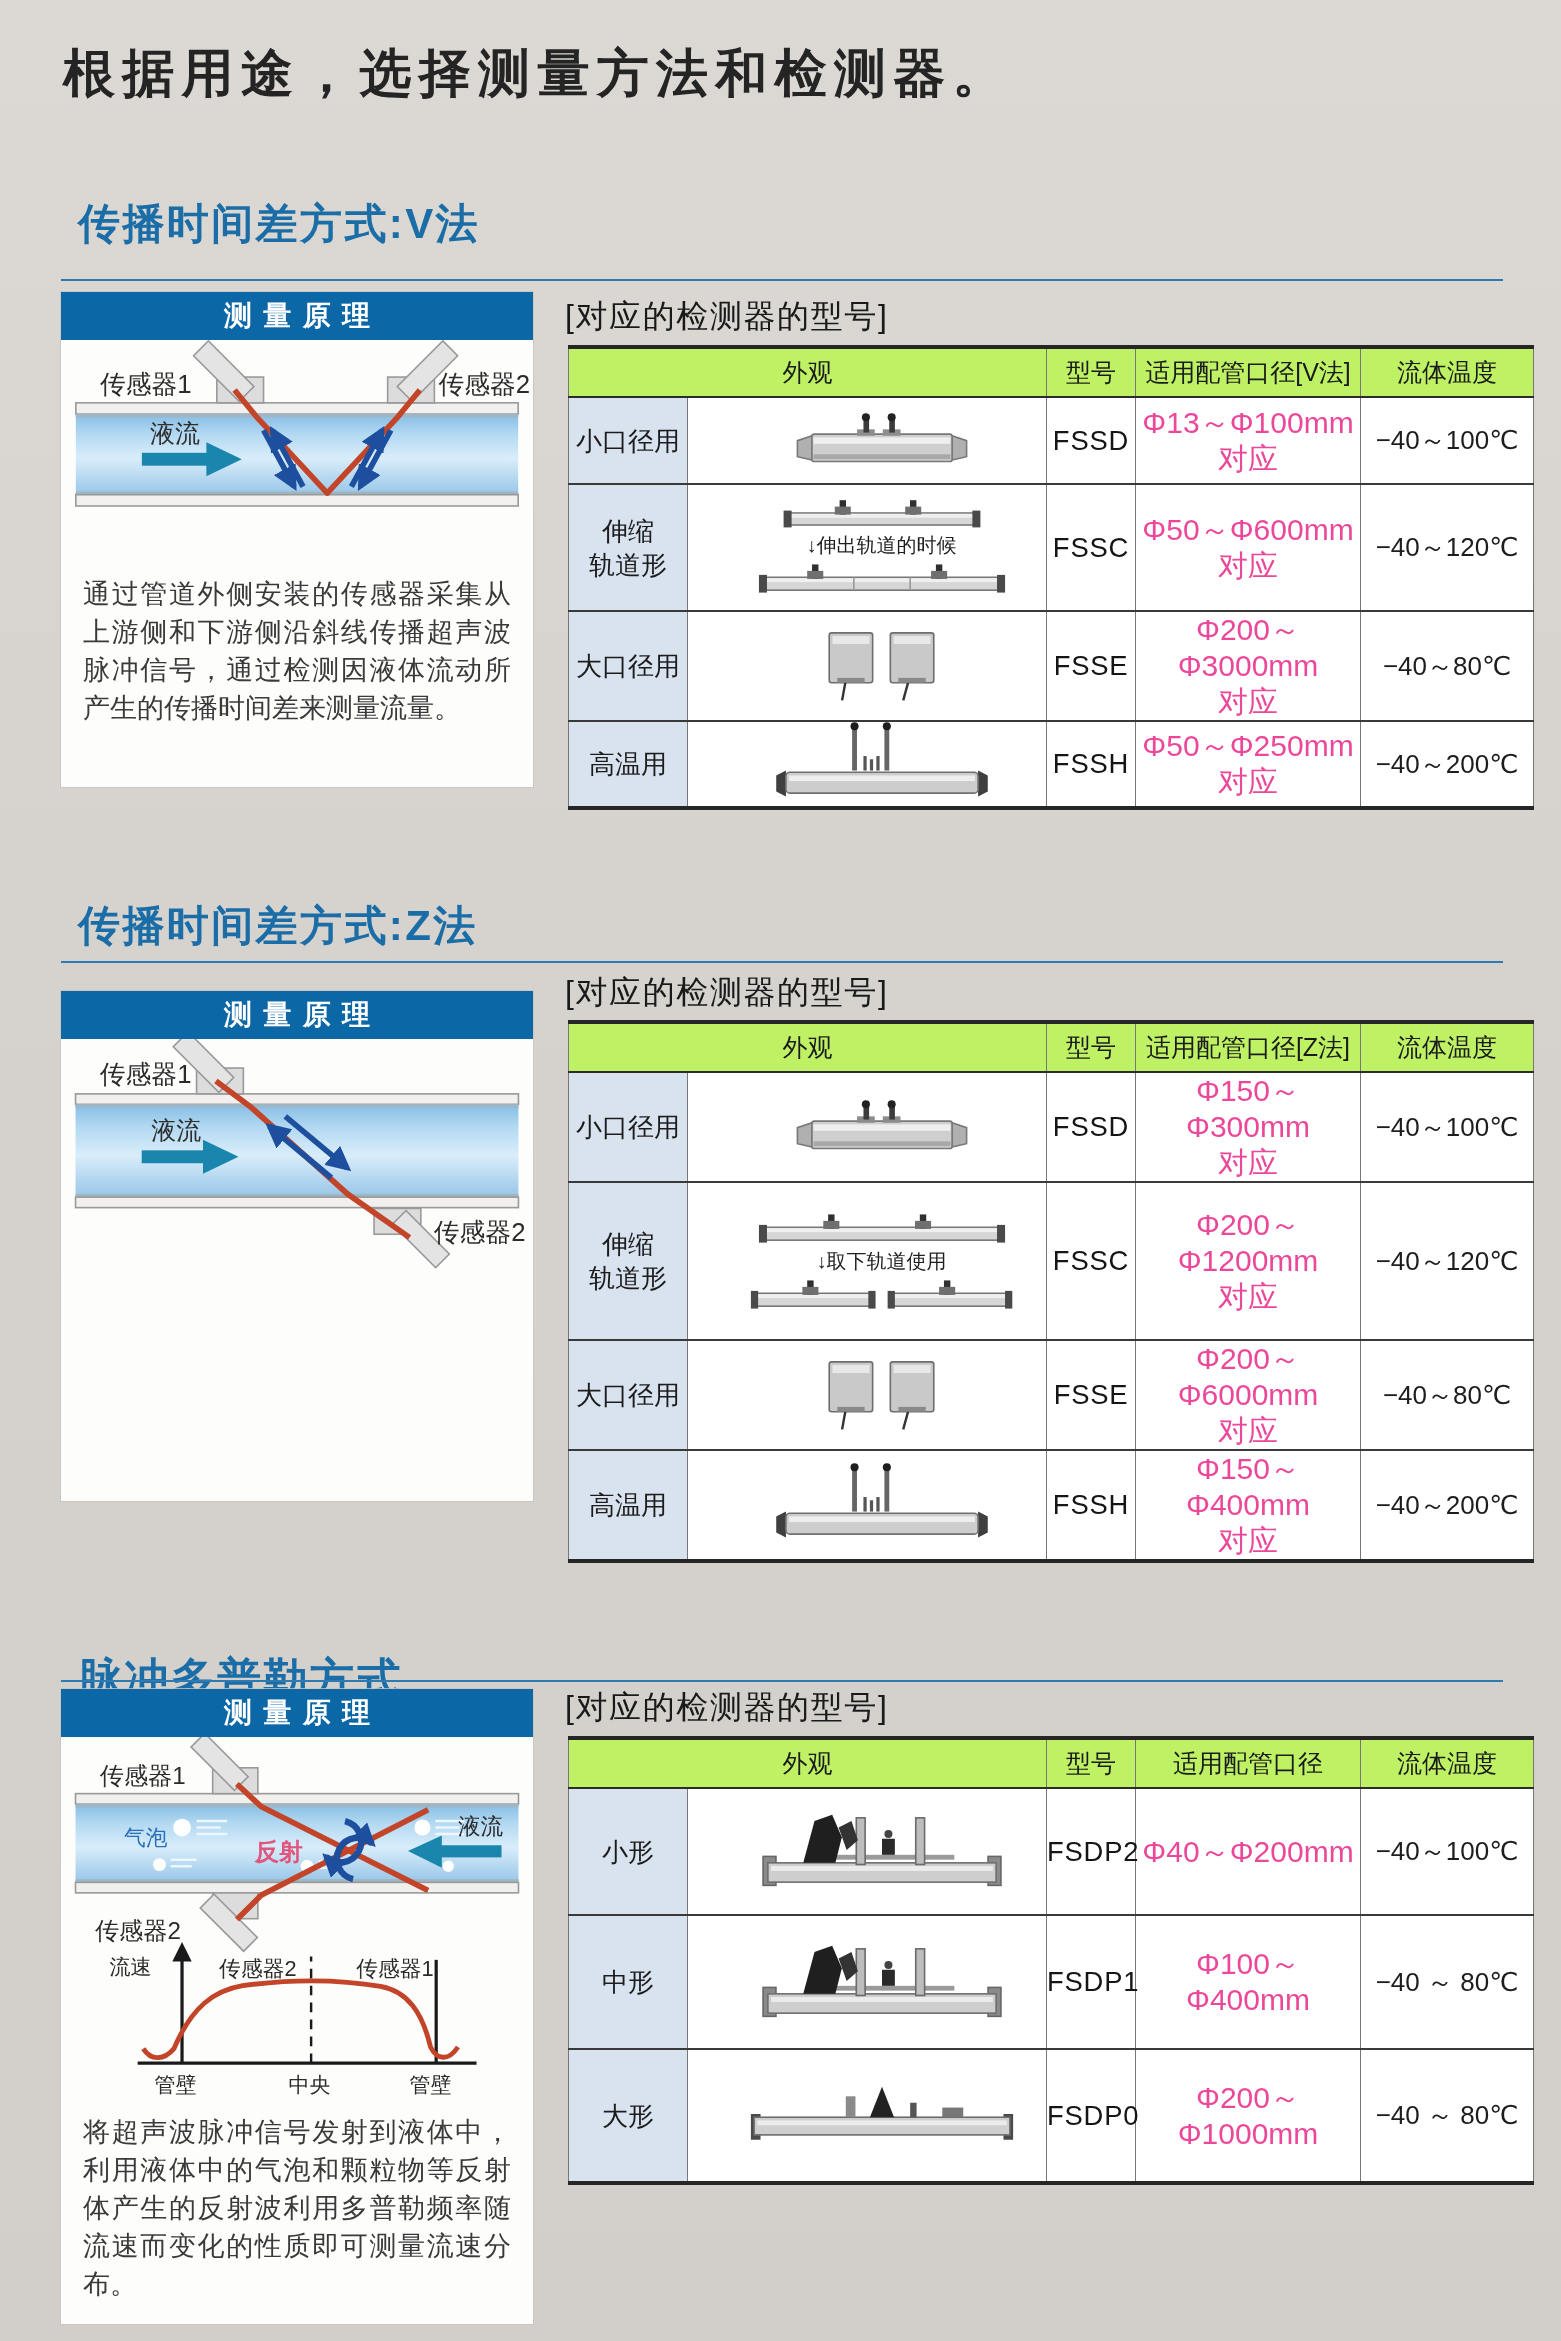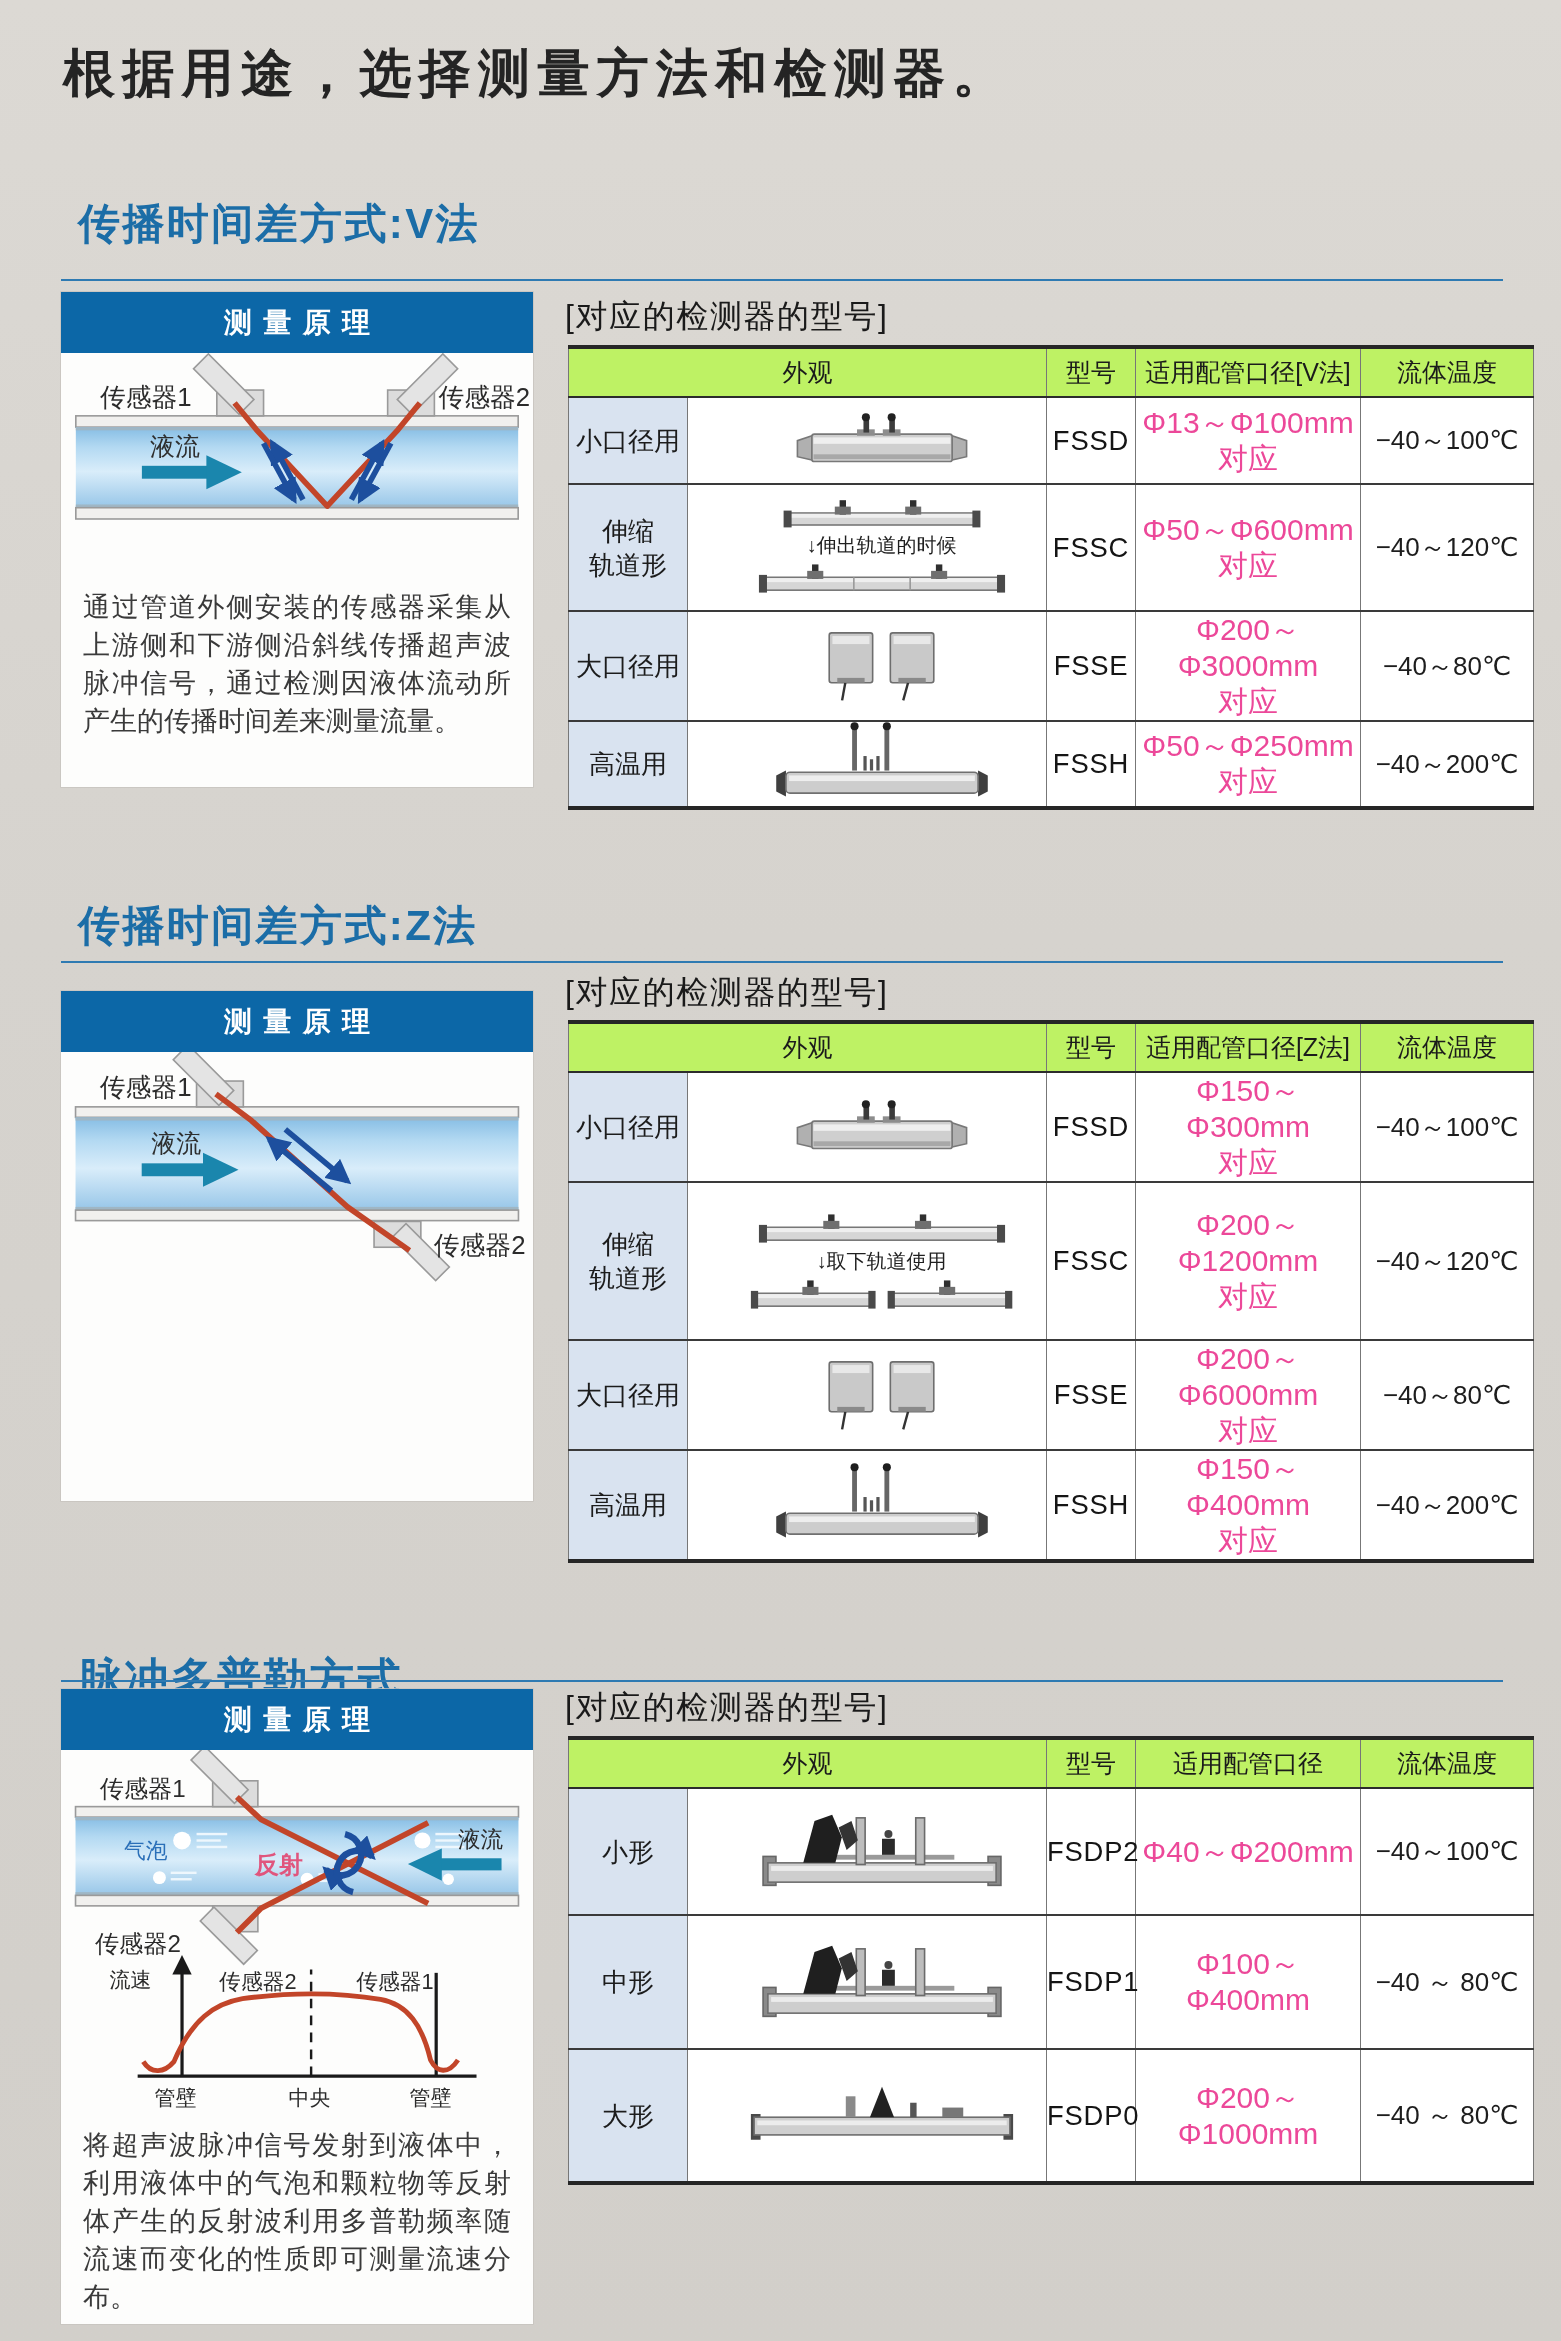--- a/index.html
+++ b/index.html
@@ -9,21 +9,21 @@
     font-family:"Liberation Sans","DejaVu Sans",sans-serif;color:#2b2b2b;
   }
   .title{
     position:absolute;left:63px;top:39px;font-family:"Liberation Serif","DejaVu Serif",serif;
     font-size:52px;font-weight:700;letter-spacing:7.3px;color:#242424;
   }
   .sec-head{position:absolute;left:63px;color:#1b6da7;font-size:42px;font-weight:700;letter-spacing:2.4px;white-space:nowrap;margin-left:15px;}
   .sec-sub{font-size:27.4px;font-weight:700;letter-spacing:0.8px;margin-left:21px;}
   .rule{position:absolute;left:61px;width:1442px;height:2.4px;background:#2e7ab2;}
   .pbox{position:absolute;left:61px;width:472px;background:#fdfdfc;box-shadow:0 0 0 0.8px #c7c4bf;}
-  .pbox-head{height:61px;background:#0c67a7;display:flex;align-items:center;justify-content:center;
+  .pbox-head{height:48px;background:#0c67a7;display:flex;align-items:center;justify-content:center;
     color:#fff;font-size:28px;font-weight:700;letter-spacing:11.3px;padding-left:11.3px;box-sizing:border-box;}
   .pbox-body{position:relative;}
   .desc{margin:0;padding:8px 22px 0 22px;font-size:27px;line-height:38px;color:#3a3a3a;text-align:justify;}
   .models-label{position:absolute;left:565px;font-size:32px;color:#1a1a1a;letter-spacing:1.6px;}
   .dtable{position:absolute;left:568px;width:965px;border-collapse:collapse;table-layout:fixed;background:#fff;
     border-top:4px solid #262626;border-bottom:4px solid #262626;}
   .dtable th,.dtable td{border:0.8px solid #777;text-align:center;vertical-align:middle;padding:0;}
   .dtable th{background:#bef264;font-size:25px;font-weight:400;color:#1b1b1b;border-bottom:2.4px solid #2c2c2c;}
   .dtable tbody td{border-top:2.4px solid #3a3a3a;}
   td.cat{background:#d9e3f0;font-size:26px;line-height:34px;color:#1c1c1c;}

